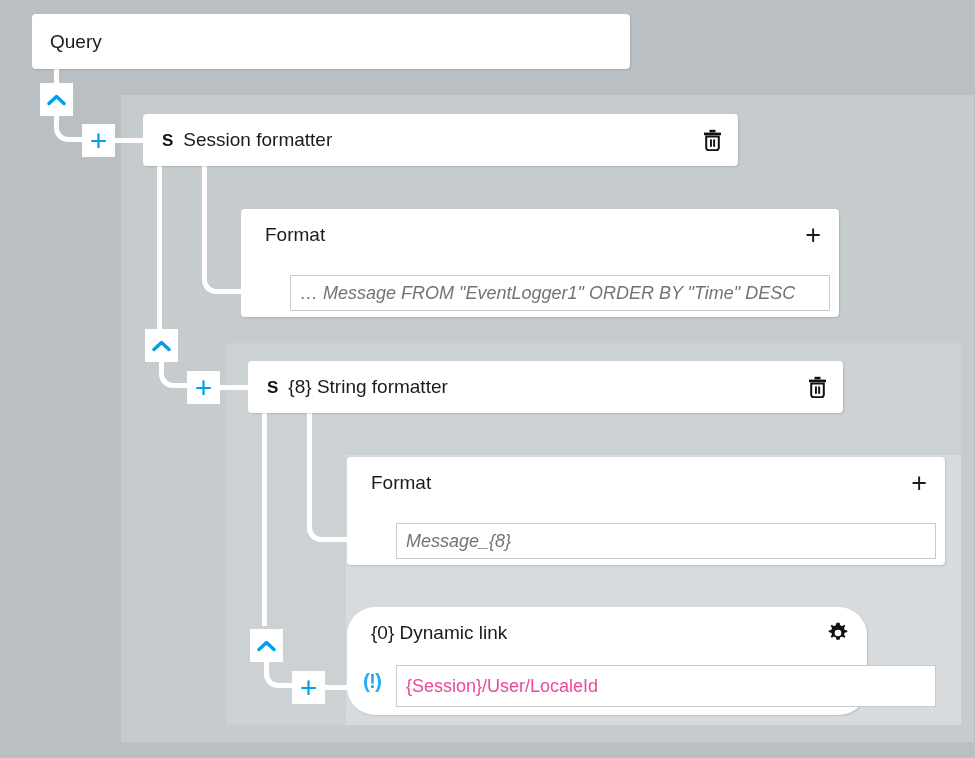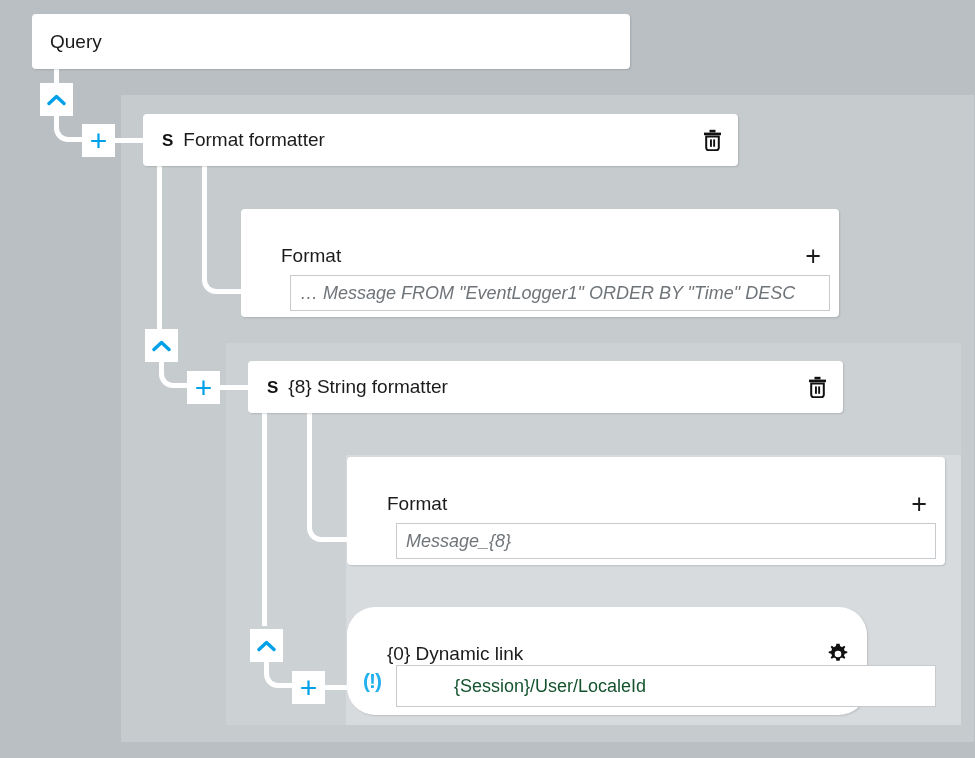--- a/index.html
+++ b/index.html
@@ -82,22 +82,21 @@
 
   
   .prop-card { padding: 0; }
   .prop-head {
     position: absolute;
     left: 0; right: 0; top: 0;
     height: 52px;
     display: flex;
     align-items: center;
     box-sizing: border-box;
-    padding: 0 18px 0 40px;
-    margin-top: 21px;
+    padding: 0 18px 0 24px;
   }
   .prop-label {
     font-size: 19px;
     color: #1b1b1b;
     white-space: nowrap;
   }
   .prop-plus {
     margin-left: auto;
     font-size: 27px;
     line-height: 1;
@@ -117,24 +116,23 @@
     padding: 0 9px;
     overflow: hidden;
   }
   .field-text {
     font-size: 18px;
     font-style: italic;
     color: #6f7479;
     white-space: nowrap;
   }
   .field-text.link {
-    color: #14532d;
+    color: #ec4899;
     font-style: normal;
     font-size: 18px;
-    margin-left: 48px;
   }
 
   
   .alert-icon {
     position: absolute;
     color: #23b0ef;
     font-size: 21px;
     font-weight: bold;
     letter-spacing: -1px;
     font-family: "Liberation Sans", sans-serif;
@@ -232,21 +230,21 @@
       <path d="M2 9.5 L9.5 2.5 L17 9.5" fill="none" stroke="#00a0e9" stroke-width="3.4" stroke-linecap="round" stroke-linejoin="round"></path>
     </svg>
   </div>
   <div class="btn-sq" style="left:276px; top:671px; width:33px; height:33px;">
     <span class="plus-glyph">+</span>
   </div>
 
   <div class="card card-shadow" style="left:127px; top:114px; width:595px; height:52px;">
     <div class="node-head">
       <span class="node-icon-s">S</span>
-      <span class="node-title">Format formatter</span>
+      <span class="node-title">Session formatter</span>
       <span class="node-action">
         <svg width="19" height="22" viewBox="0 0 19 22">
           <rect x="6.5" y="0.8" width="6" height="2.6" fill="#111"></rect>
           <rect x="1" y="3.6" width="17" height="2.6" fill="#111"></rect>
           <path d="M3.2 7.4 h12.6 v11.4 a2.4 2.4 0 0 1 -2.4 2.4 h-7.8 a2.4 2.4 0 0 1 -2.4 -2.4 z" fill="none" stroke="#111" stroke-width="2"></path>
           <rect x="7" y="10.4" width="1.9" height="7.4" fill="#111"></rect>
           <rect x="10.2" y="10.4" width="1.9" height="7.4" fill="#111"></rect>
         </svg>
       </span>
     </div>

